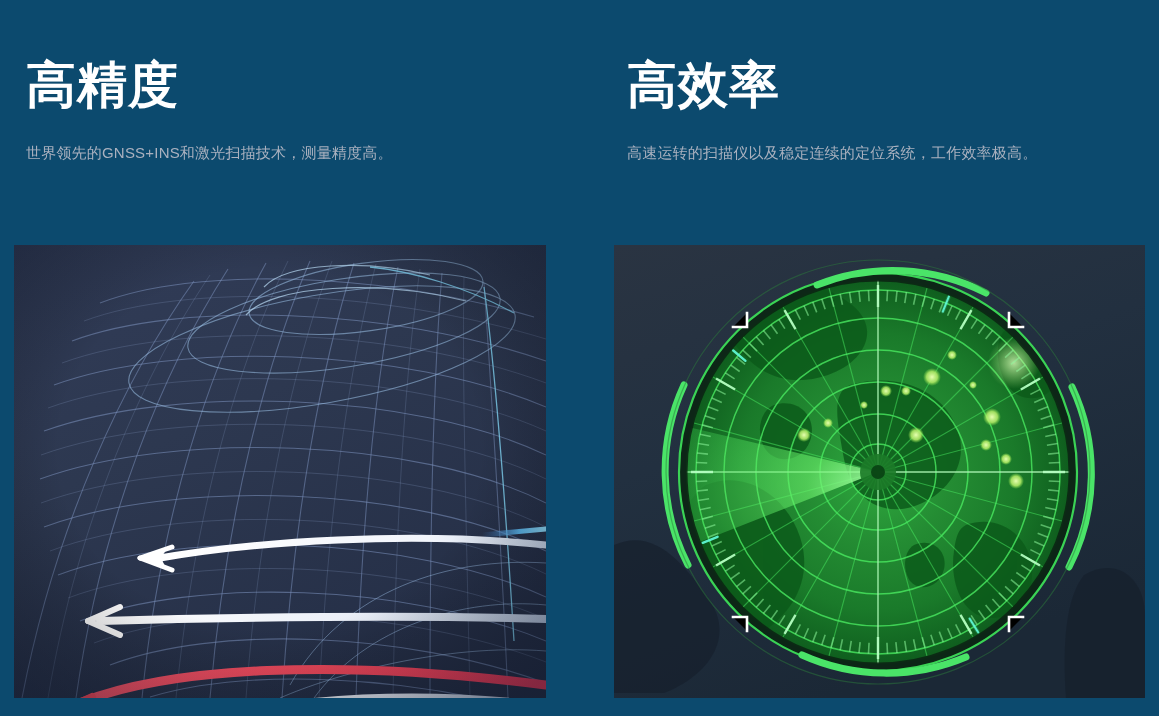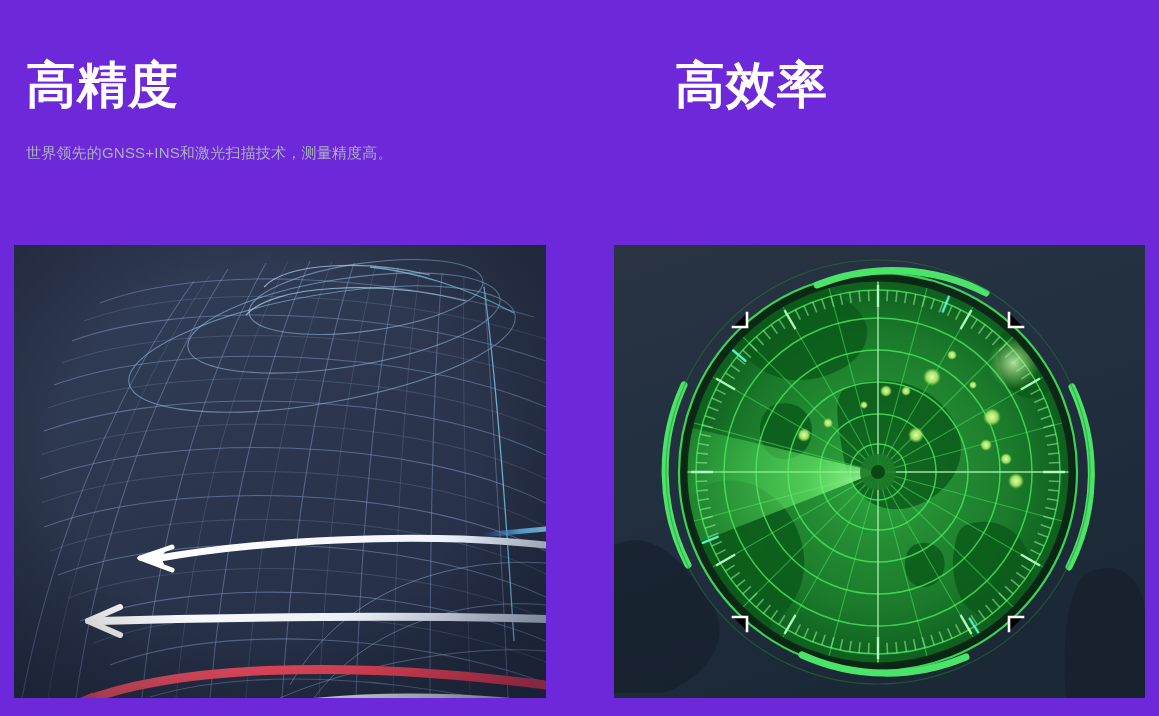--- a/index.html
+++ b/index.html
@@ -2,34 +2,34 @@
 <html><head>
 <meta charset="utf-8">
 <style>
   * { margin:0; padding:0; box-sizing:border-box; }
   html, body {
     width:1159px; height:716px;
     background:#040b1c;
     font-family:"Liberation Sans", sans-serif;
     overflow:hidden;
   }
-  .page { position:relative; width:1159px; height:716px; background:#6d28d9; }
+  .page { position:relative; width:1159px; height:716px; background:#0c4a6e; }
 
   .col { position:absolute; top:0; height:716px; }
   .col-left  { left:0;   width:580px; }
   .col-right { left:600px; width:559px; }
 
   .heading {
     position:absolute; top:58px;
     font-size:50px; line-height:1.08;
     font-weight:700; color:#ffffff;
     letter-spacing:1px; white-space:nowrap;
   }
   .col-left .heading  { left:26px; }
-  .col-right .heading { left:27px;margin-left:48px; }
+  .col-right .heading { left:27px; }
 
   .subtitle {
     position:absolute; top:142px;
     font-size:15px; line-height:1.5;
     color:#aab1bf; letter-spacing:0.2px; white-space:nowrap;
   }
   .col-left .subtitle  { left:26px;text-align:right; }
   .col-right .subtitle { left:27px; }
 
   .media {
@@ -195,20 +195,21 @@
           <rect x="0" y="0" width="532" height="453" fill="url(#gvign)"></rect>
         </g>
       </svg>
     </div>
   </div>
 
   <div class="col col-right">
 
     <h2 class="heading">高效率</h2>
 
+    <p class="subtitle">高速运转的扫描仪以及稳定连续的定位系统，工作效率极高。</p>
 
     <div class="media">
       <svg viewBox="0 0 531 453" preserveAspectRatio="xMidYMid slice" aria-hidden="true">
         <defs>
           <linearGradient id="rbg" x1="0" y1="0" x2="0.4" y2="1">
             <stop offset="0%" stop-color="#2a3442"></stop>
             <stop offset="45%" stop-color="#223040"></stop>
             <stop offset="100%" stop-color="#1b2836"></stop>
           </linearGradient>
           <radialGradient id="scope" cx="50%" cy="50%" r="50%">

